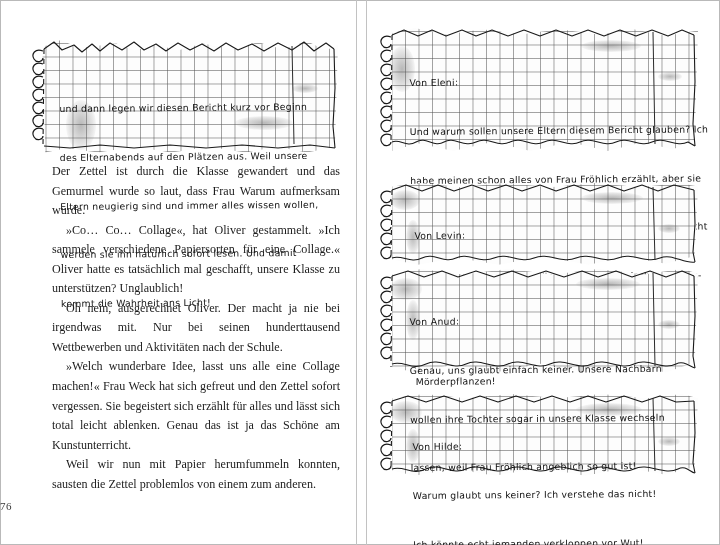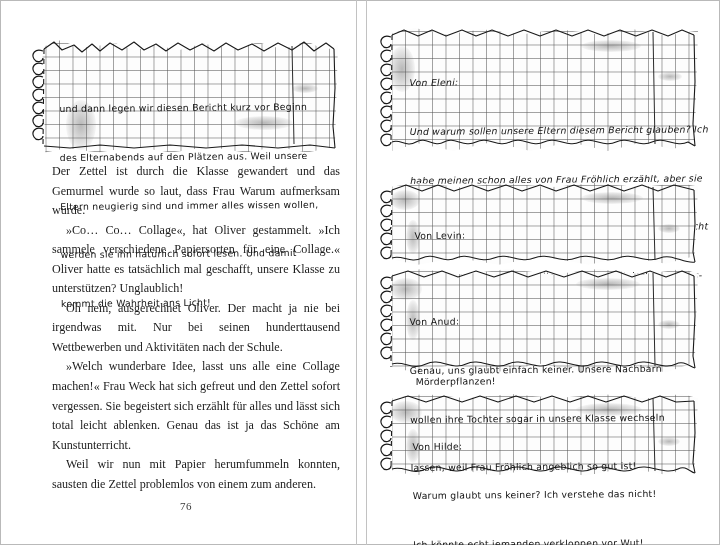--- a/index.html
+++ b/index.html
@@ -60,21 +60,21 @@
   .prose p.ind { text-indent: 14px; }
 
   .folio {
     position: absolute;
     top: 500px;
     font-size: 11px;
     color: #3a3a3a;
     letter-spacing: .5px;
     font-family: "Liberation Serif", serif;
   }
-  .folio-left  { left: 8px;   width: 356px; text-align: center; }
+  .folio-left  { left: 0;   width: 356px; text-align: left; }
 
   
   .note {
     position: absolute;
     box-sizing: border-box;
   }
   .note .paper {
     position: absolute;
     left: 0; top: 0;
     width: 100%; height: 100%;
@@ -174,21 +174,21 @@
       <p class="ind">Oh nein, ausgerechnet Oliver. Der macht ja nie bei irgendwas mit. Nur bei seinen hunderttausend Wettbewerben und Aktivitäten nach der Schule.</p>
       <p class="ind">»Welch wunderbare Idee, lasst uns alle eine Collage machen!« Frau Weck hat sich gefreut und den Zettel sofort vergessen. Sie begeistert sich erzählt für alles und lässt sich total leicht ablenken. Genau das ist ja das Schöne am Kunstunterricht.</p>
       <p class="ind">Weil wir nun mit Papier herumfummeln konnten, sausten die Zettel problemlos von einem zum anderen.</p>
     </div>
 
     <div class="folio folio-left">76</div>
   </div>
 
   <div class="page page-right">
 
-    <div class="note" style="left:9px; top:28px; width:322px; height:128px;font-style:italic;">
+    <div class="note" style="left:9px; top:28px; width:322px; height:128px;">
       <div class="paper" style="clip-path: polygon(5% 4%, 12% 0%, 22% 5%, 33% 1%, 45% 5%, 57% 1%, 69% 5%, 80% 1%, 90% 6%, 100% 2%, 99% 88%, 92% 95%, 83% 89%, 72% 96%, 60% 89%, 48% 96%, 36% 89%, 24% 96%, 13% 90%, 5% 96%);"></div>
 
       <div class="smudge" style="left:13px; top:18px; width:26px; height:46px;"></div>
       <div class="smudge" style="left:205px; top:12px; width:60px; height:12px;"></div>
       <div class="smudge" style="left:282px; top:44px; width:24px; height:9px;"></div>
 
       <svg class="outline" viewBox="0 0 322 128" preserveAspectRatio="none">
         <path d="M16,7 L28,2 L42,8 L56,2 L70,8 L86,2 L100,8 L116,2 L132,8 L148,2 L164,8 L180,2 L196,8 L212,2 L228,8 L244,2 L260,8 L276,2 L292,8 L306,2 L318,7" fill="none" stroke="#1a1a1a" stroke-width="1.1" stroke-linejoin="round"></path>
         <path d="M318,7 L319,54 L317,96 L319,118" fill="none" stroke="#1a1a1a" stroke-width="1.1"></path>
         <path d="M16,114 C24,110 30,120 40,114 C50,108 58,120 68,114 C78,108 88,120 100,114 C112,108 122,120 134,114 C146,108 156,120 168,114 C180,108 192,120 204,114 C216,108 228,120 240,114 C252,108 264,120 276,114 C288,108 300,120 312,114 L319,118" fill="none" stroke="#1a1a1a" stroke-width="1.1" stroke-linejoin="round"></path>

